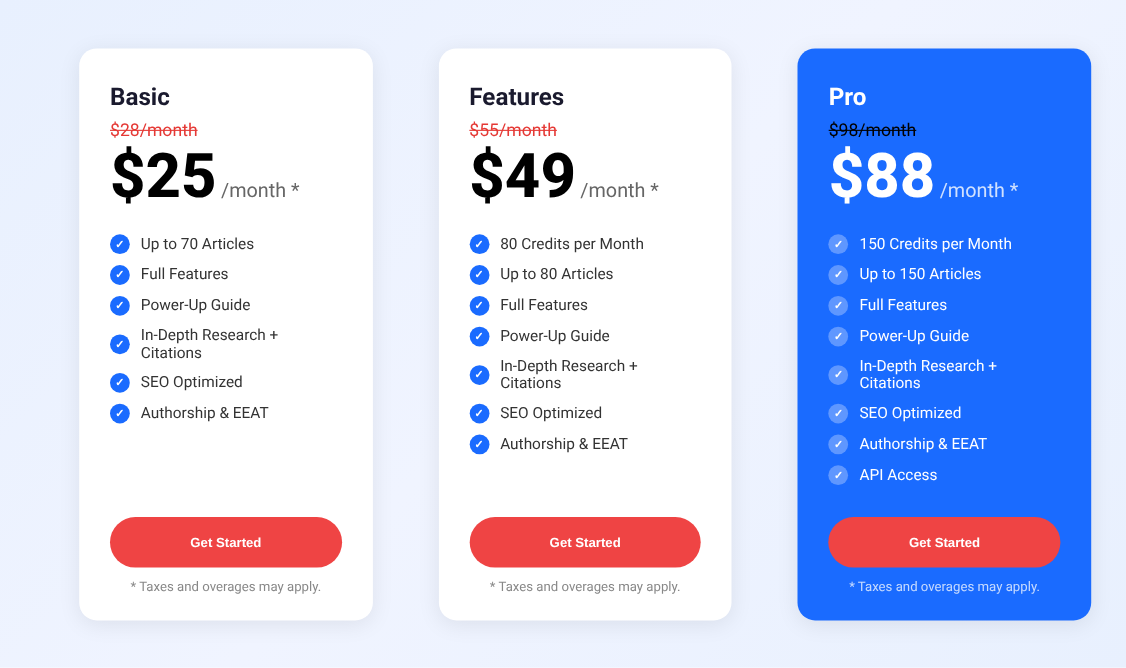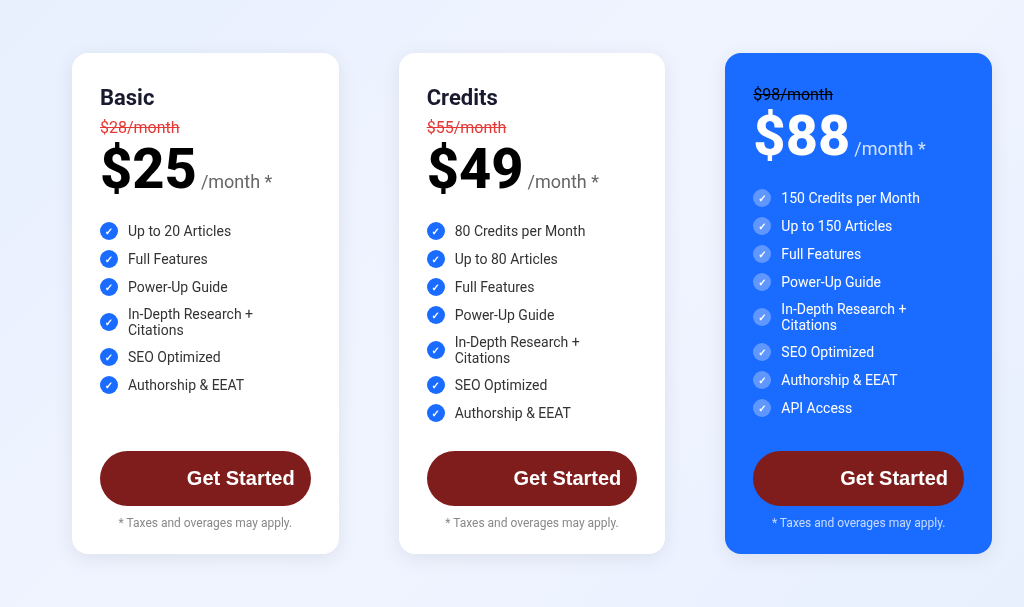--- a/index.html
+++ b/index.html
@@ -93,32 +93,31 @@
     .plan-card.pro .check-icon {
       background: rgba(255,255,255,0.3);
     }
     .check-icon::after {
       content: '✓';
       color: white;
       font-size: 10px;
       font-weight: 700;
     }
     .get-started-btn {
-      background: #7f1d1d;
+      background: #ef4444;
       color: white;
       border: none;
       border-radius: 30px;
       padding: 16px;
       width: 100%;
-      font-size: 20px;
+      font-size: 12px;
       font-weight: 700;
       cursor: pointer;
       margin-bottom: 10px;
       transition: background 0.2s;
-      text-align: right;
     }
     .tax-note {
       font-size: 12px;
       color: #888;
       text-align: center;
     }
     .plan-card.pro .tax-note {
       color: rgba(255,255,255,0.75);
     }
     .price-dollar {
@@ -136,21 +135,21 @@
     <div class="original-price">$28/month</div>
     <div class="current-price">
       <span class="price-dollar">$25</span>
       <span class="price-suffix">/month *</span>
     </div>
     <ul class="features-list">
 
 
         <li>
           <span class="check-icon"></span>
-          <span>Up to 20 Articles</span>
+          <span>Up to 70 Articles</span>
         </li>
 
         <li>
           <span class="check-icon"></span>
           <span>Full Features</span>
         </li>
 
         <li>
           <span class="check-icon"></span>
           <span>Power-Up Guide</span>
@@ -169,21 +168,21 @@
         <li>
           <span class="check-icon"></span>
           <span>Authorship &amp; EEAT</span>
         </li>
 
     </ul>
     <button class="get-started-btn">Get Started</button>
     <div class="tax-note">* Taxes and overages may apply.</div>
   </div>
     <div class="plan-card">
-    <div class="plan-name">Credits</div>
+    <div class="plan-name">Features</div>
     <div class="original-price">$55/month</div>
     <div class="current-price">
       <span class="price-dollar">$49</span>
       <span class="price-suffix">/month *</span>
     </div>
     <ul class="features-list">
 
         <li>
           <span class="check-icon"></span>
           <span>80 Credits per Month</span>
@@ -217,20 +216,21 @@
         <li>
           <span class="check-icon"></span>
           <span>Authorship &amp; EEAT</span>
         </li>
 
     </ul>
     <button class="get-started-btn">Get Started</button>
     <div class="tax-note">* Taxes and overages may apply.</div>
   </div>
     <div class="plan-card pro">
+    <div class="plan-name">Pro</div>
     <div class="original-price">$98/month</div>
     <div class="current-price">
       <span class="price-dollar">$88</span>
       <span class="price-suffix">/month *</span>
     </div>
     <ul class="features-list">
 
         <li>
           <span class="check-icon"></span>
           <span>150 Credits per Month</span>

